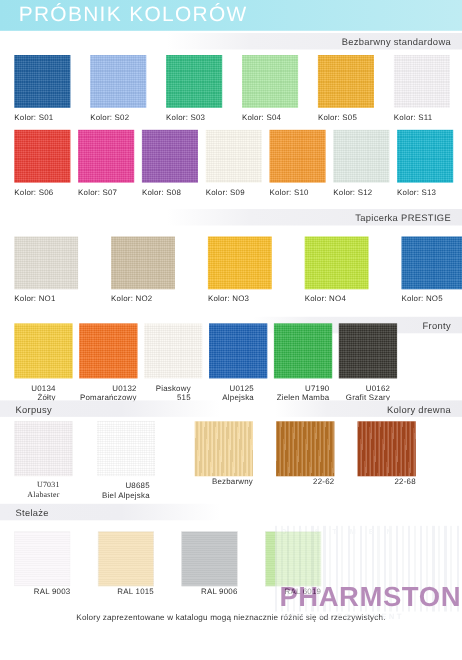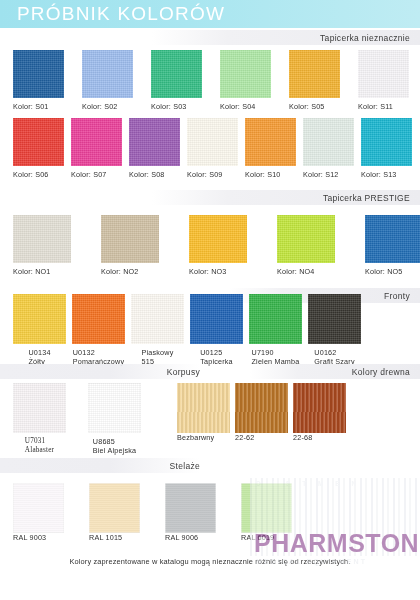--- a/index.html
+++ b/index.html
@@ -23,38 +23,38 @@
     font-weight:400;white-space:nowrap;
   }
 
   
   .sec{
     position:absolute;height:15px;
     background:linear-gradient(90deg,rgba(245,245,247,0) 0%,#f1f1f4 28%,#ececf0 100%);
     display:flex;align-items:center;
   }
   .sec.right{justify-content:flex-end;}
-  .sec.left{justify-content:flex-end;
+  .sec.left{justify-content:flex-start;
     background:linear-gradient(90deg,#efeff3 0%,#eeeef2 55%,rgba(245,245,247,0) 100%);}
   .sec span{font-size:8.5px;color:#3b3b3b;letter-spacing:.3px;white-space:nowrap;}
   .sec.right span{padding-right:10px;}
   .sec.left span{padding-left:14px;}
 
   
   .row{position:absolute;display:flex;}
   .cell{display:flex;flex-direction:column;align-items:flex-start;}
   .sw{width:51px;height:48px;position:relative;overflow:hidden;}
   .sw.fab::after{
     content:"";position:absolute;inset:0;
     background-image:repeating-linear-gradient(0deg,rgba(255,255,255,.13) 0 1px,rgba(0,0,0,.05) 1px 2px),
                      repeating-linear-gradient(90deg,rgba(255,255,255,.10) 0 1px,rgba(0,0,0,.04) 1px 2px);
     opacity:.75;
   }
   .lbl{font-size:7.2px;color:#2f2f2f;margin-top:4px;letter-spacing:.2px;white-space:nowrap;}
-  .lbl2{font-size:7.2px;color:#2f2f2f;line-height:9px;letter-spacing:.2px;white-space:nowrap;text-align:left;width:100%;}
+  .lbl2{font-size:7.2px;color:#2f2f2f;line-height:9px;letter-spacing:.2px;white-space:nowrap;text-align:right;width:100%;}
   .cell.ctr{align-items:center;}
 
   
   .sw.wood::after{
     content:"";position:absolute;inset:0;
     background-image:repeating-linear-gradient(91deg,rgba(255,255,255,.25) 0 1px,rgba(0,0,0,.07) 1px 3px,rgba(255,255,255,.12) 3px 4px);
     opacity:.85;
   }
   .sw.plain::after{
     content:"";position:absolute;inset:0;
@@ -85,21 +85,21 @@
 </head>
 <body>
 
 <div class="page">
 
   <div class="title-band">
     <div class="title">PRÓBNIK KOLORÓW</div>
   </div>
 
   <div class="sec right" style="left:152px;top:30px;width:268px;">
-    <span>Tapicerka nieznacznie</span>
+    <span>Bezbarwny standardowa</span>
   </div>
 
   <div class="row" id="row-std1" style="left:13px;top:50px;gap:18px;">
       <div class="cell">
         <div class="sw fab" style="background: rgb(31, 95, 158);"></div>
         <div class="lbl">Kolor: S01</div>
       </div>
       <div class="cell">
         <div class="sw fab" style="background: rgb(157, 188, 237);"></div>
         <div class="lbl">Kolor: S02</div>
@@ -203,21 +203,21 @@
         <div class="sw fab" style="width: 53px; height: 50px; background: rgb(251, 248, 242);"></div>
         <div style="margin-top: 4px;">
           <div class="lbl2">Piaskowy</div>
           <div class="lbl2">515</div>
         </div>
       </div>
       <div class="cell ctr">
         <div class="sw fab" style="width: 53px; height: 50px; background: rgb(30, 98, 180);"></div>
         <div style="margin-top: 4px;">
           <div class="lbl2">U0125</div>
-          <div class="lbl2">Tapicerka</div>
+          <div class="lbl2">Alpejska</div>
         </div>
       </div>
       <div class="cell ctr">
         <div class="sw fab" style="width: 53px; height: 50px; background: rgb(52, 179, 73);"></div>
         <div style="margin-top: 4px;">
           <div class="lbl2">U7190</div>
           <div class="lbl2">Zielen Mamba</div>
         </div>
       </div>
       <div class="cell ctr">
@@ -246,21 +246,21 @@
       </div>
       <div class="cell ctr">
         <div class="sw fab" style="width: 53px; height: 50px; background: rgb(255, 255, 255); box-shadow: rgb(240, 240, 240) 0px 0px 0px 0.5px inset;"></div>
         <div style="margin-top: 4px;">
           <div class="lbl2">U8685</div>
           <div class="lbl2">Biel Alpejska</div>
         </div>
       </div>
     </div>
 
-  <div class="row" id="row-wood" style="left:177px;top:383px;gap:5px;">
+  <div class="row" id="row-wood" style="left:177px;top:383px;gap:21px;">
       <div class="cell ctr">
         <div class="sw wood" style="width: 53px; height: 50px; background: rgb(243, 214, 154);"></div>
         <div class="lbl2">Bezbarwny</div>
       </div>
       <div class="cell ctr">
         <div class="sw wood" style="width: 53px; height: 50px; background: rgb(185, 116, 39);"></div>
         <div class="lbl2">22-62</div>
       </div>
       <div class="cell ctr">
         <div class="sw wood" style="width: 53px; height: 50px; background: rgb(168, 72, 31);"></div>

